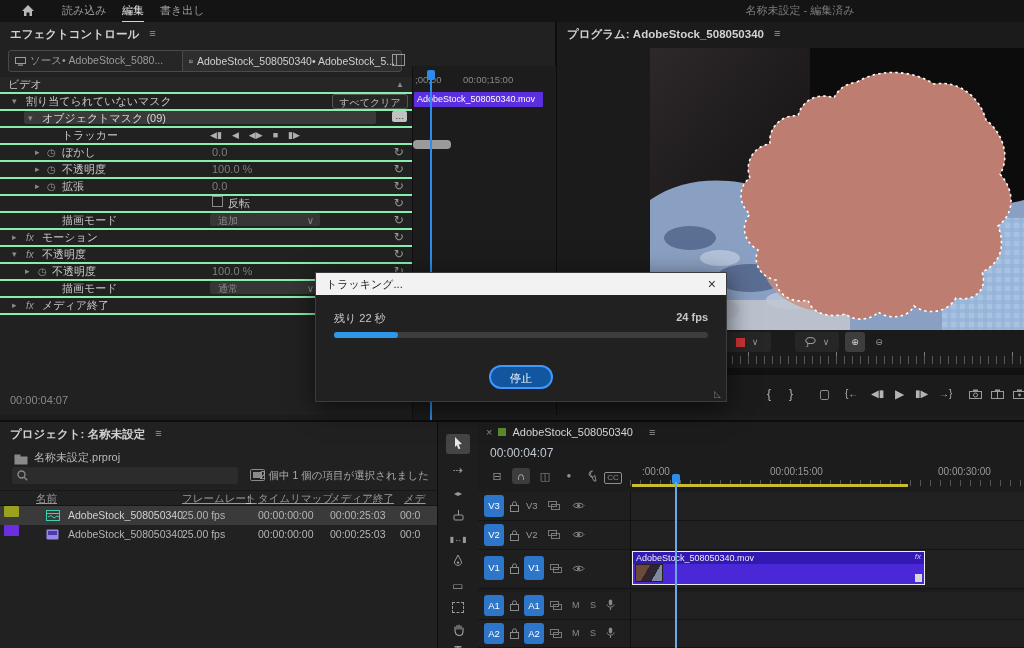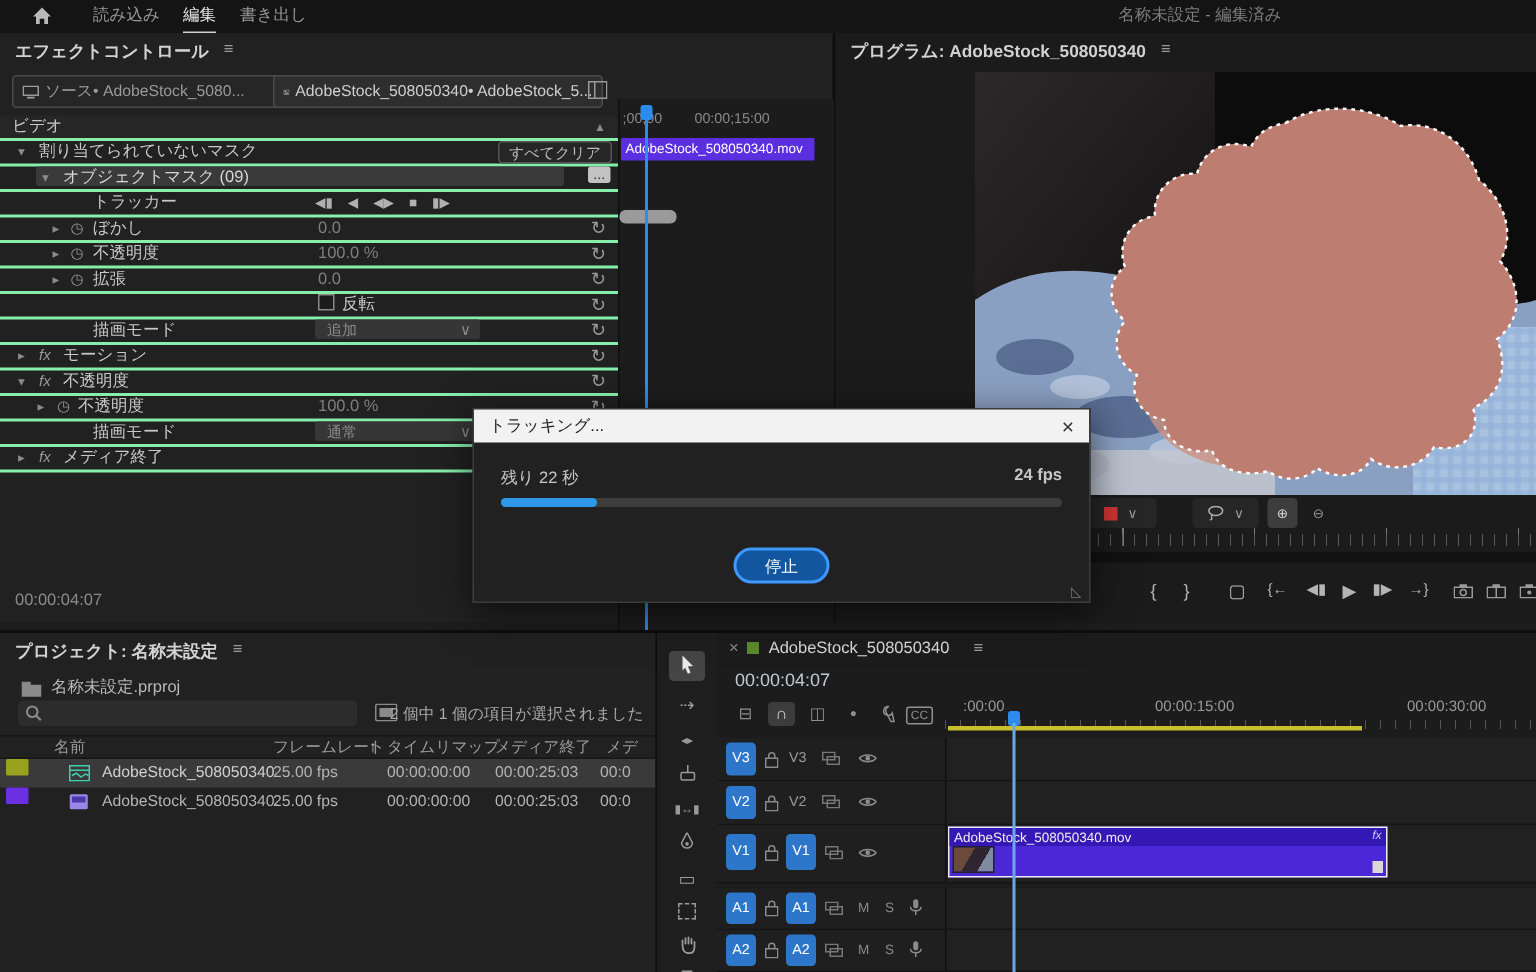--- a/index.html
+++ b/index.html
@@ -71,21 +71,21 @@
   #dlg .fps{position:absolute;right:18px;top:38px;color:#c8c8c8;font-weight:bold;}
   #dlg .bar{position:absolute;left:18px;top:59px;right:18px;height:6px;background:#3d3d3d;border-radius:3px;}
   #dlg .fill{height:6px;background:#2e97e8;border-radius:3px;}
   #dlg .stop{position:absolute;left:173px;top:92px;width:64px;height:24px;border-radius:12px;
        background:#11569e;border:2px solid #3f97ff;color:#fff;text-align:center;line-height:22px;font-size:11px;box-sizing:border-box;}
   #dlg .grip{position:absolute;right:2px;bottom:2px;width:10px;height:10px;color:#777;font-size:9px;line-height:10px;}
   
   #proj{left:0;top:420px;width:437px;height:228px;background:#212121;border-top:2px solid #0d0d0d;}
   #proj .search{left:12px;top:45px;width:226px;height:17px;background:#2c2c2c;border-radius:3px;}
   #proj .status{right:8px;top:47px;color:#aaa;font-size:10.5px;}
-  .pcol{position:absolute;top:0;color:#9a9a9a;font-size:10.5px;line-height:14px;white-space:nowrap;}
+  .pcol{position:absolute;top:0;color:#9a9a9a;font-size:10.5px;line-height:14px;white-space:nowrap;text-decoration:underline;}
   #proj-cols{left:0;top:68px;width:437px;height:14px;border-bottom:1px solid #161616;border-top:1px solid #161616;}
   .prow{position:absolute;left:0;width:437px;height:19px;}
   .prow.sel{background:#3a3a3a;}
   .prow > span{position:absolute;top:0;line-height:19px;white-space:nowrap;font-size:10.5px;color:#b4b4b4;}
   .chip{position:absolute;top:4px;left:4px;width:15px;height:11px;border-radius:1px;}
   
   #toolcol{left:437px;top:420px;width:41px;height:228px;background:#1e1e1e;border-top:2px solid #0d0d0d;
            border-left:1px solid #0d0d0d;border-right:1px solid #0d0d0d;}
   .tool{position:absolute;left:8px;width:24px;height:20px;text-align:center;color:#9a9a9a;font-size:12px;line-height:20px;}
   .tool.sel{background:#454545;border-radius:3px;color:#e8e8e8;}

